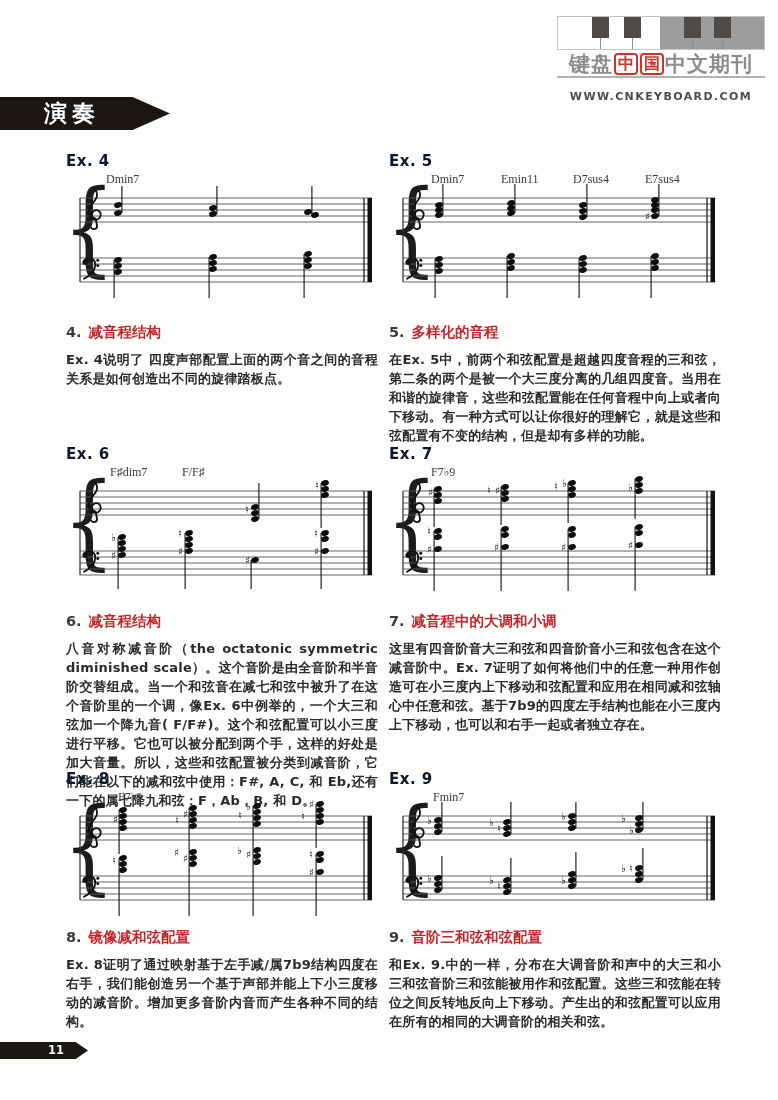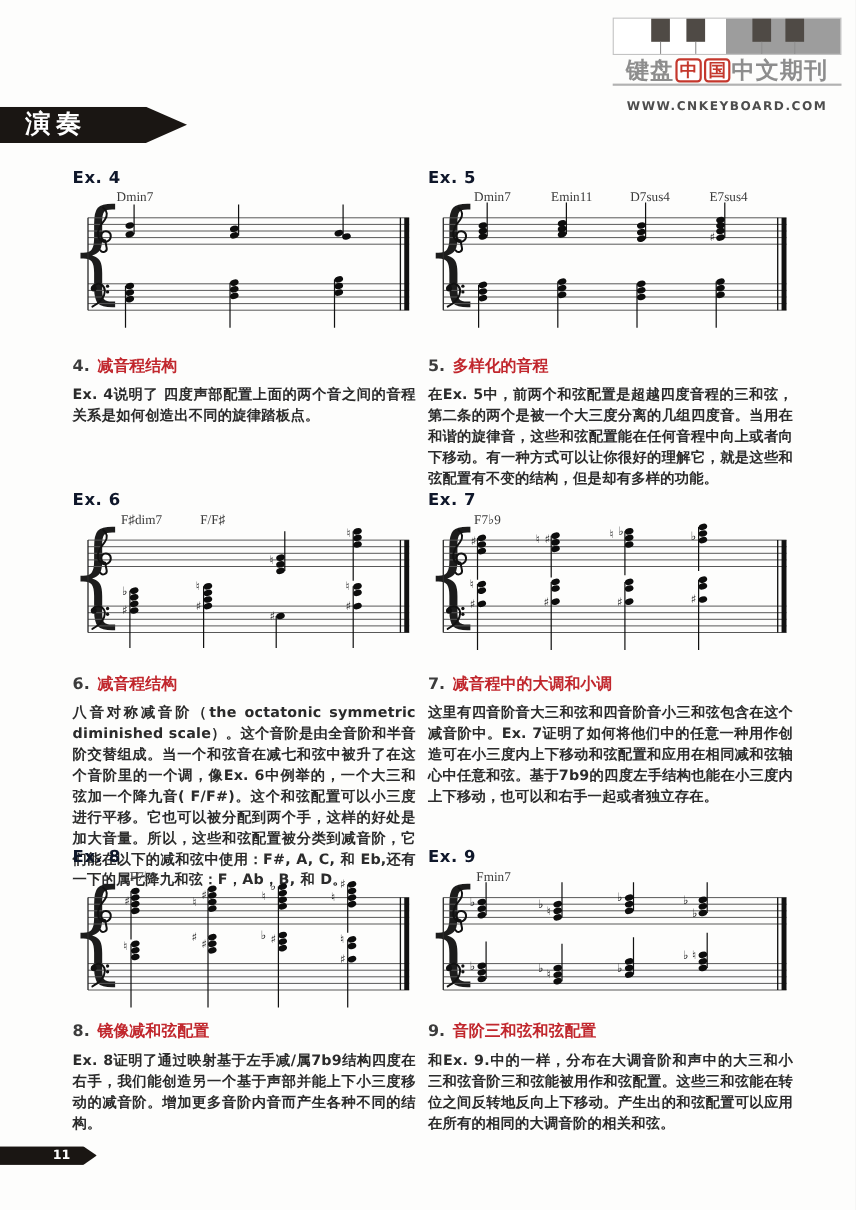--- a/index.html
+++ b/index.html
@@ -16,21 +16,21 @@
   .cn-gray{color:#8d8d8d;font-weight:bold;font-size:21px;letter-spacing:1px;text-align:center;}
   .stamp{display:inline-block;margin:0 1px;padding:0 2px;border:2px solid #c4372c;border-radius:4px;
          color:#c4372c;font-weight:bold;font-size:16px;line-height:18px;background:#fff;}
   .logo-url{margin-top:0;border-top:2px solid #b2b2b2;padding-top:12px;text-align:center;
             font-size:11px;font-weight:bold;color:#4d4d4d;letter-spacing:1.4px;}
 
   
   .banner{position:absolute;left:0;top:97px;width:170px;height:33px;background:#1a1613;
           clip-path:polygon(0 0,78% 0,100% 50%,78% 100%,0 100%);
           color:#fff;font-size:23px;font-weight:bold;letter-spacing:5px;
-          line-height:33px;padding-left:23px;box-sizing:border-box;}
+          line-height:33px;padding-left:44px;box-sizing:border-box;}
   .footer-bar{position:absolute;left:0;top:1042px;width:88px;height:17px;background:#1a1613;
           clip-path:polygon(0 0,86% 0,100% 50%,86% 100%,0 100%);
           color:#fff;font-size:11.5px;font-weight:bold;line-height:17px;text-align:right;
           padding-right:24px;box-sizing:border-box;padding-left:40px;}
 
   
   .blk{position:absolute;}
   .col-l{left:66px;width:312px;}
   .col-r{left:389px;width:332px;}
 

